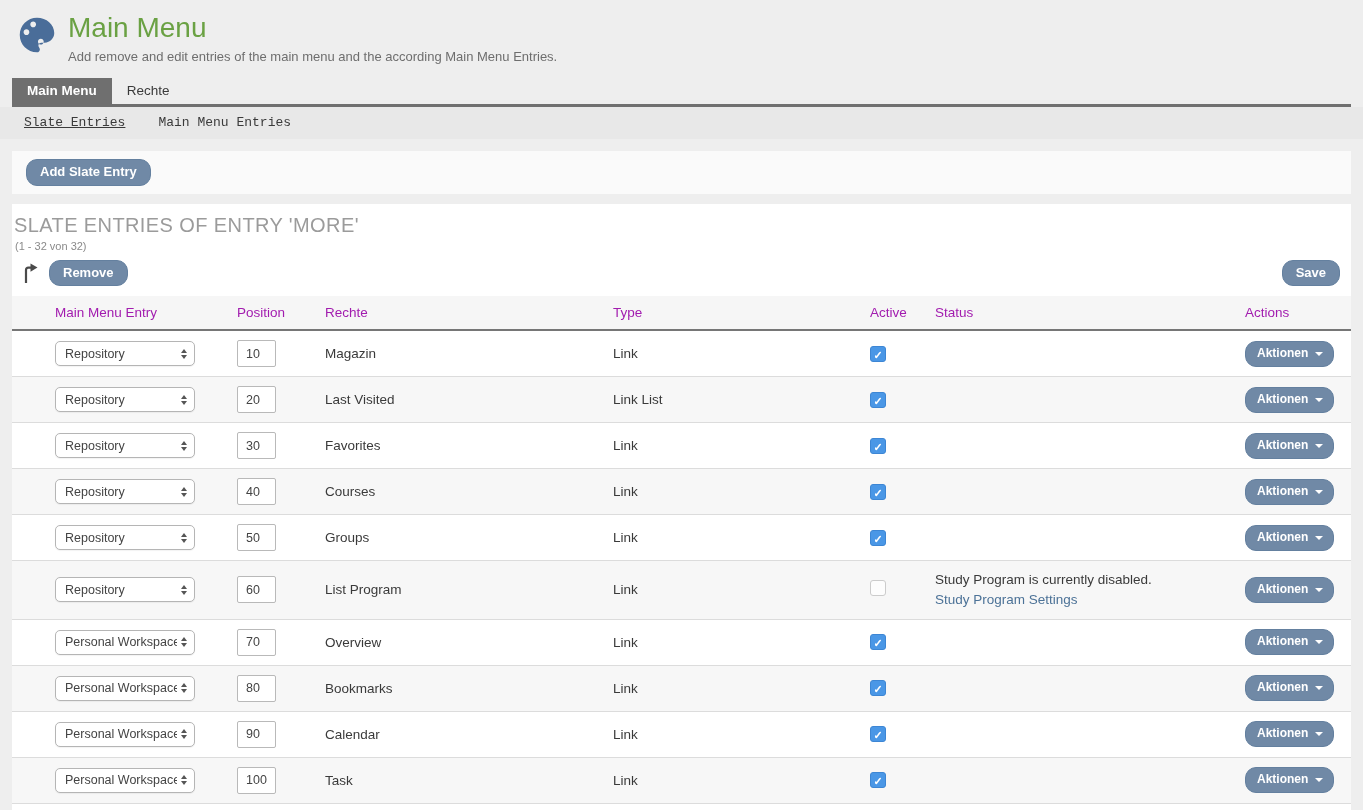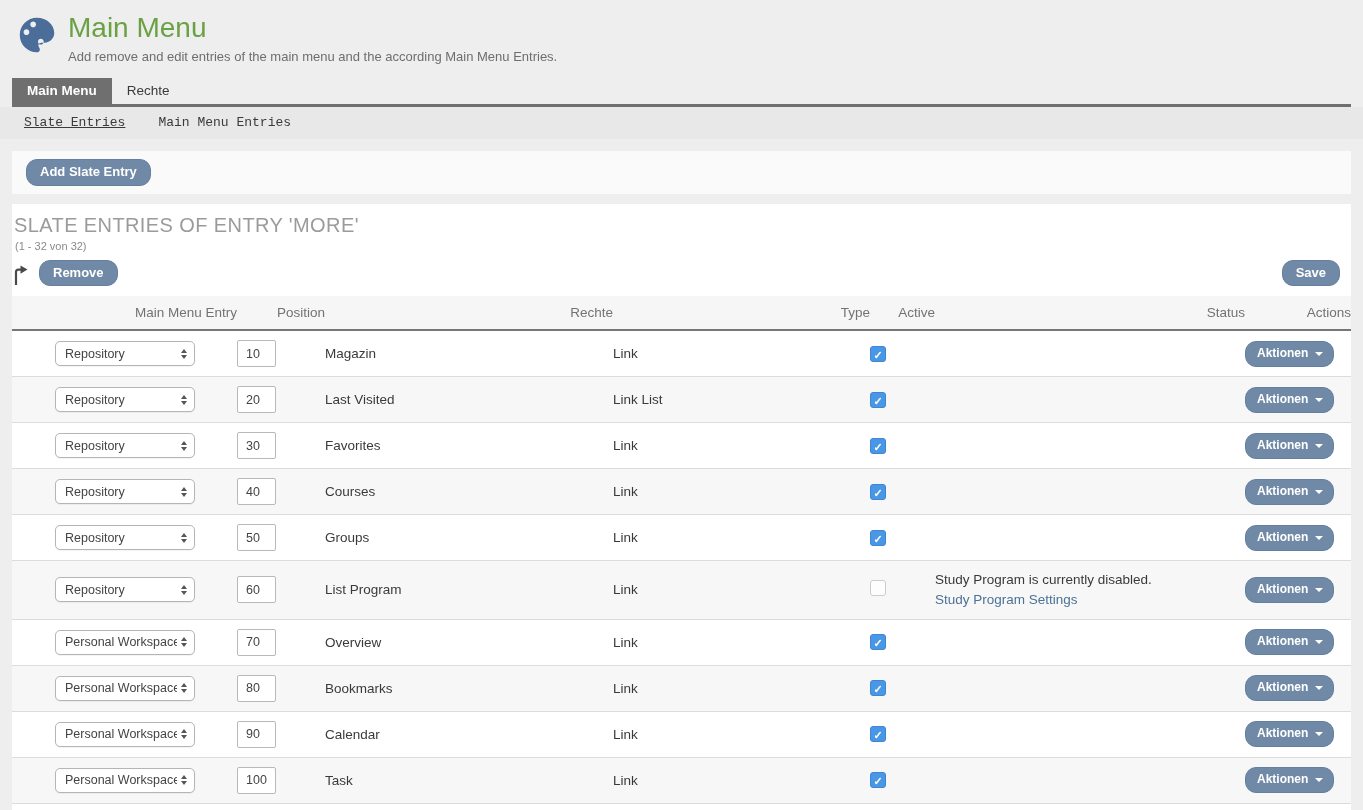--- a/index.html
+++ b/index.html
@@ -33,28 +33,28 @@
 
   
   .add-band { margin:12px 12px 0 12px; background:#fafafa; padding:8px 14px; }
 
   
   .panel { margin:10px 12px 0 12px; background:#ffffff; min-height:600px; }
   .section-title { font-size:20px; font-weight:400; color:#9b9b9b; letter-spacing:0.4px;
                    padding:10px 0 0 2px; text-transform:uppercase; }
   .section-count { font-size:11px; color:#8a8a8a; padding:3px 0 0 3px; }
 
-  .table-toolbar { display:flex; padding:8px 11px 8px 0; }
+  .table-toolbar { display:flex; align-items:center; padding:8px 11px 8px 10px; }
   .arrow-icon { margin-right:10px; display:inline-flex; align-items:flex-end; }
   .spacer { flex:1; }
 
   
   table { border-collapse:collapse; width:100%; table-layout:fixed; margin-top:2px; }
-  thead th { background:#f6f6f6; color:#737373; font-size:13.5px; font-weight:400;
-             text-align:right; padding:9px 0 9px 0; border-bottom:2px solid #767676; }
+  thead th { background:#f6f6f6; color:#a21caf; font-size:13.5px; font-weight:400;
+             text-align:left; padding:9px 0 9px 0; border-bottom:2px solid #767676; }
   tbody td { padding:9px 0; border-top:1px solid #dcdcdc; vertical-align:middle;
              font-size:13.5px; color:#3a3a3a; }
   tbody tr:first-child td { border-top:none; }
   tbody tr.alt { background:#f7f7f7; }
 
   
   .select { display:inline-flex; align-items:center; justify-content:space-between;
             width:140px; height:25px; background:#ffffff; border:1px solid #b5b5b5;
             border-radius:5px; padding:0 7px 0 9px; cursor:pointer;
             box-shadow:0 1px 1px rgba(0,0,0,0.05); }

